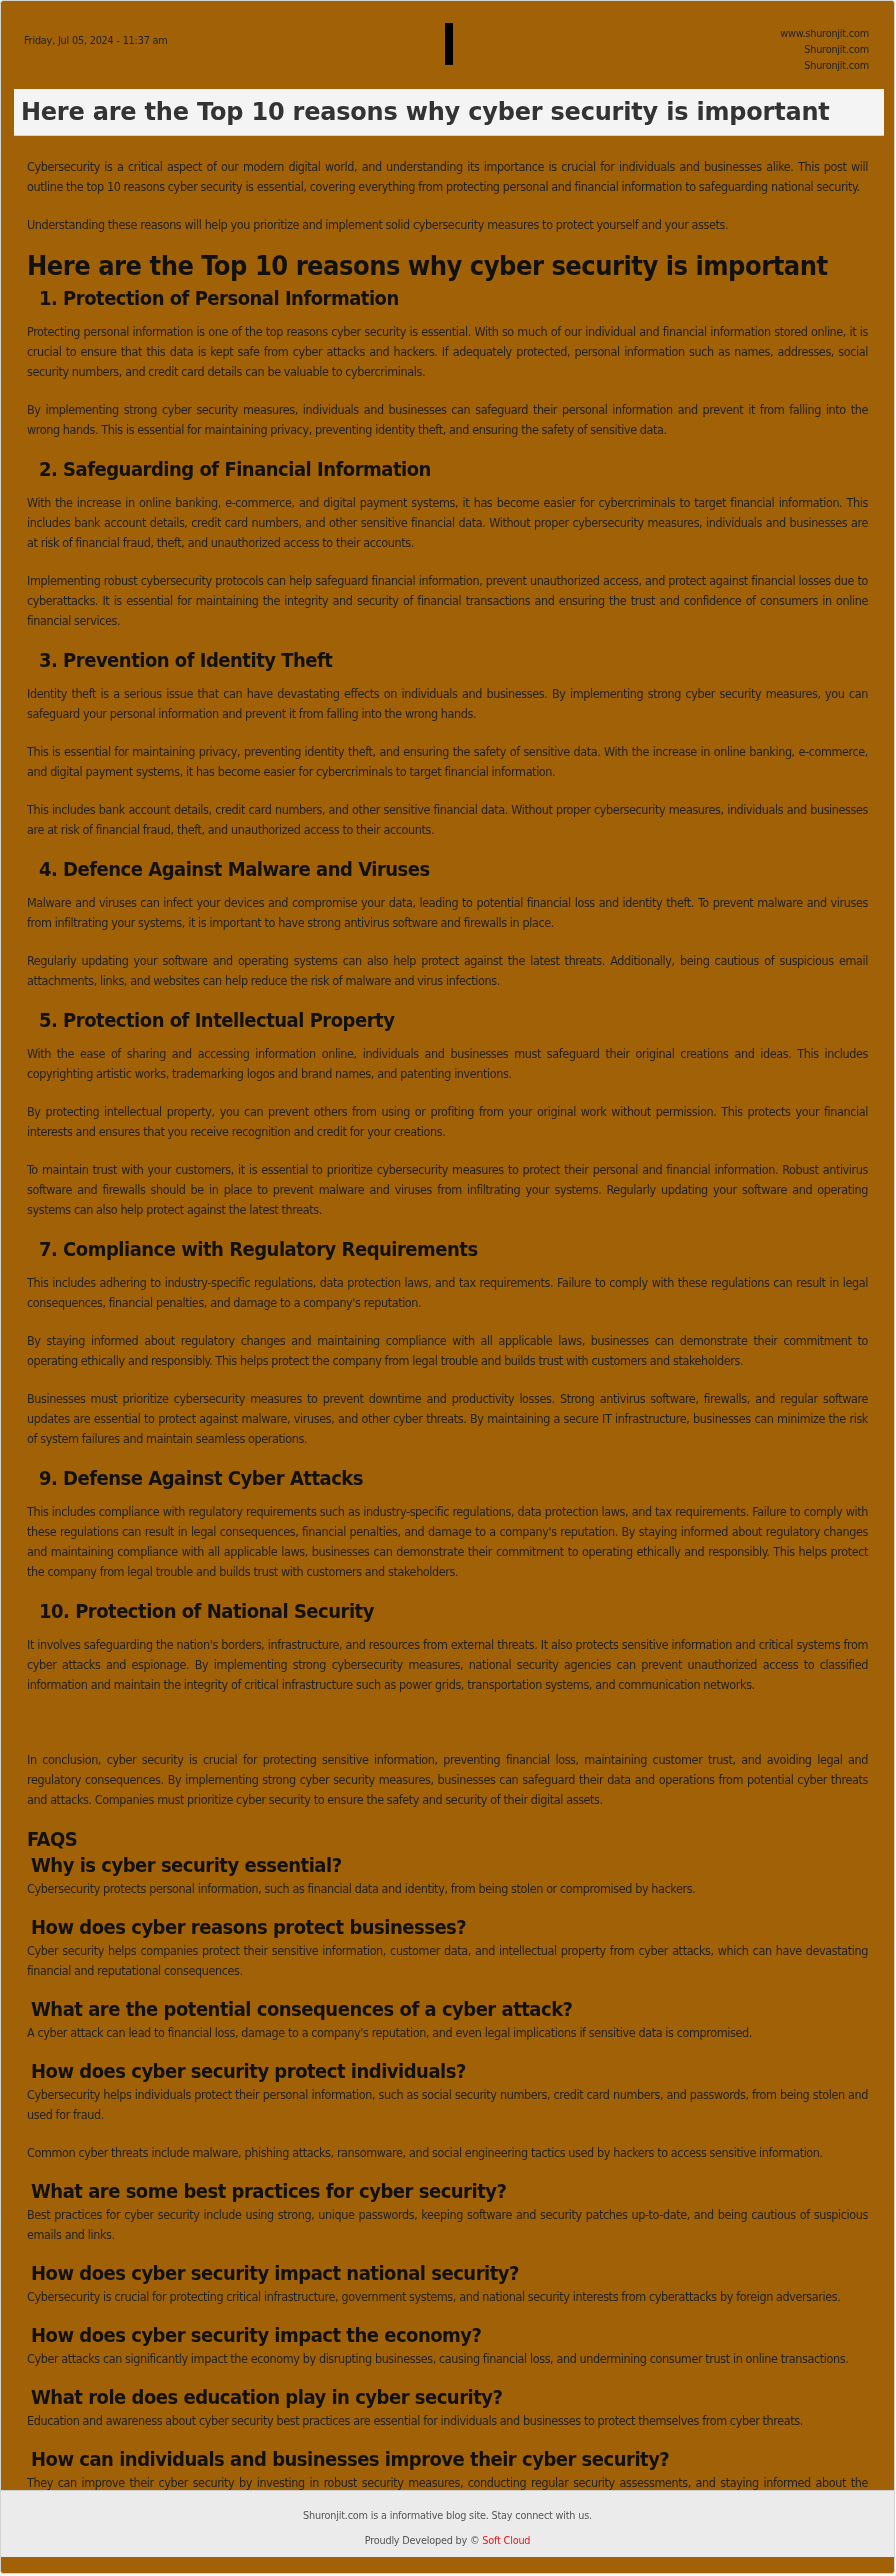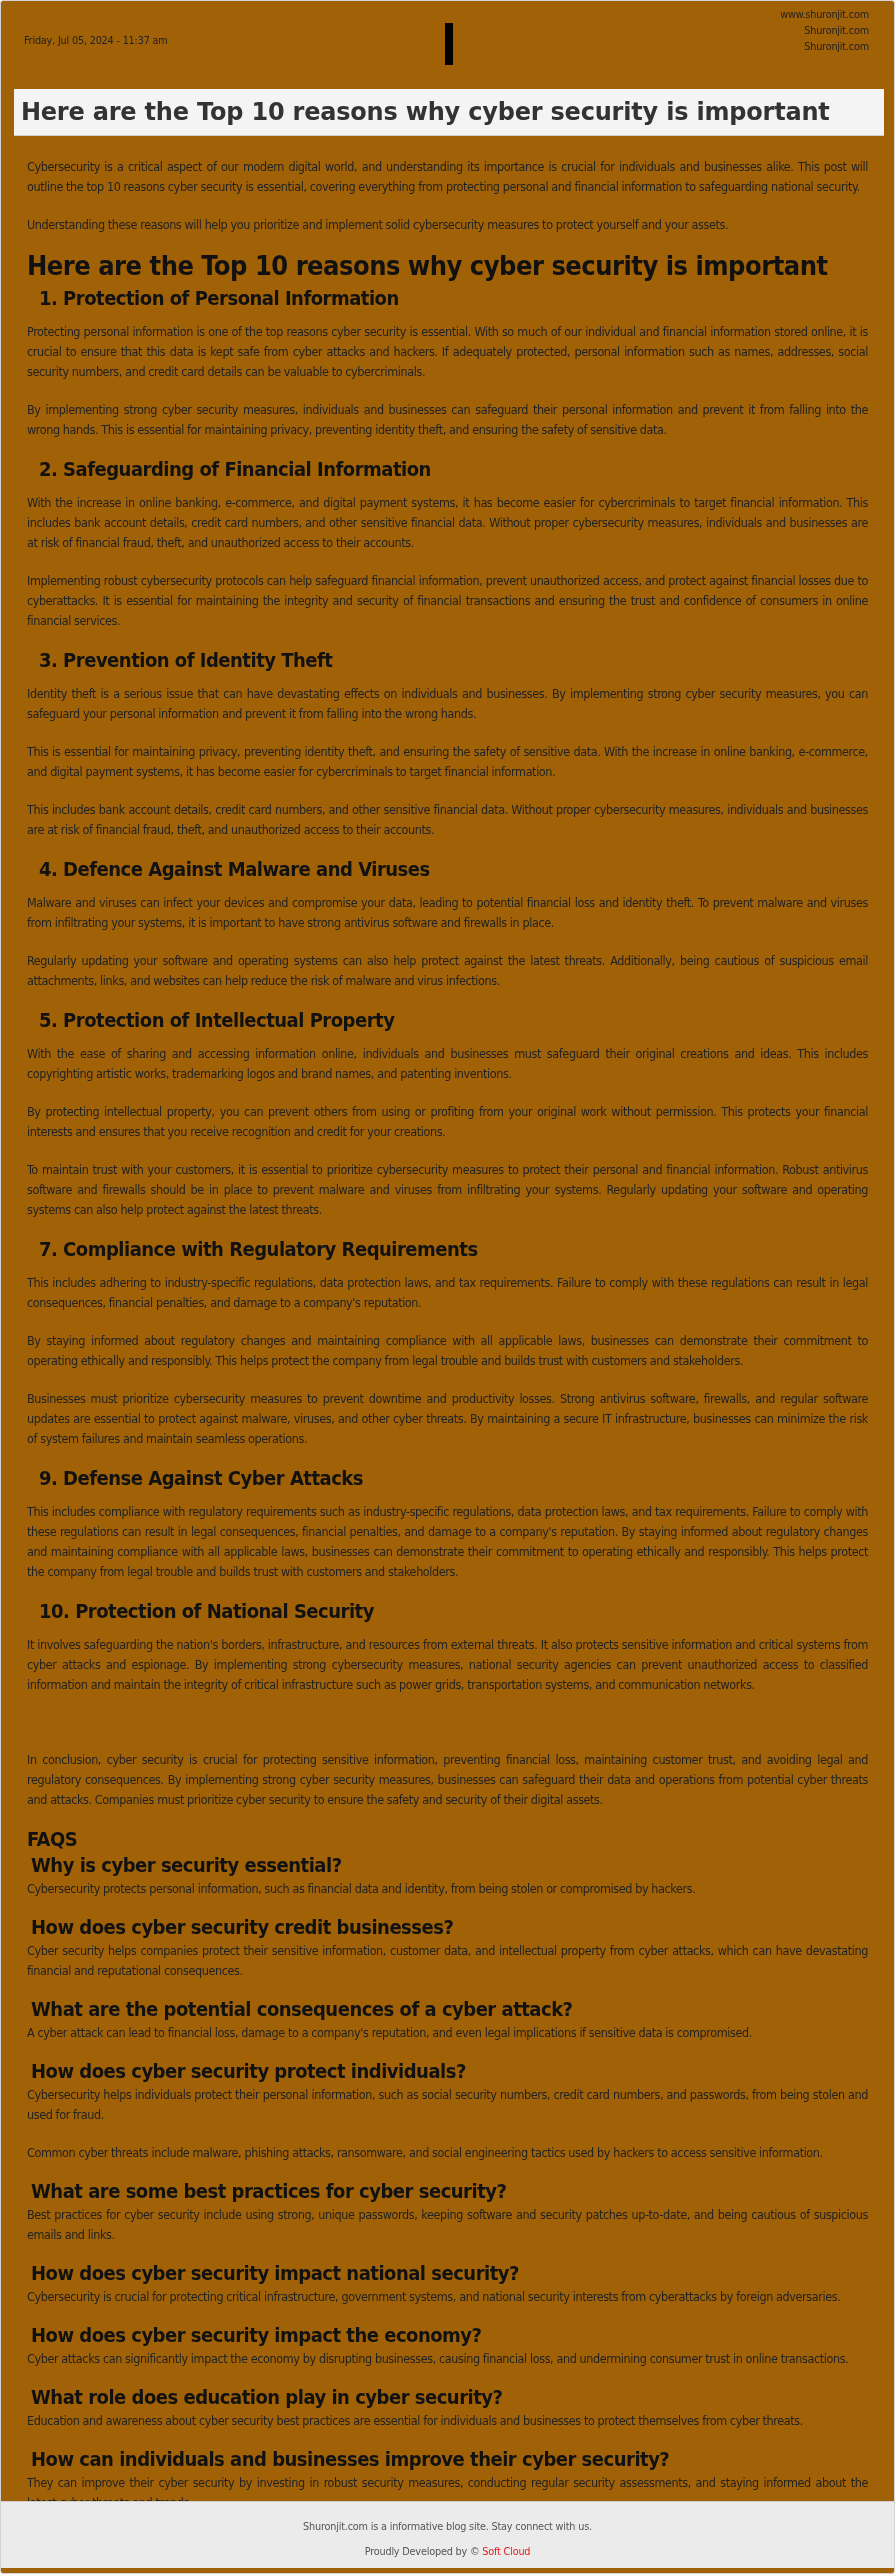--- a/index.html
+++ b/index.html
@@ -5,42 +5,42 @@
   html, body { margin: 0; padding: 0; background: #ffffff; }
   body { font-family: "DejaVu Sans Condensed", "DejaVu Sans", sans-serif; color: #222; }
   .page {
     width: 895px; margin: 0; min-height: 2574px;
     border: 0.8px solid #d4d4d4; border-radius: 3.3px; box-sizing: border-box;
     position: relative; background: #a16207;
   }
   .topbar { height: 81px; position: relative; }
   .topbar .date { position: absolute; left: 23px; top: 33px; font-size: 10.8px; color: #222; letter-spacing: -0.2px; }
   .topbar .logo-bar { position: absolute; left: 444px; top: 21.6px; width: 8.3px; height: 42px; background: #000; }
-  .topbar .sites { position: absolute; right: 25px; top: 6px; text-align: right; font-size: 10.8px; line-height: 16px; color: #222; letter-spacing: -0.2px; }
+  .topbar .sites { position: absolute; right: 25px; top: 25px; text-align: right; font-size: 10.8px; line-height: 16px; color: #222; letter-spacing: -0.2px; }
   .title-box {
     margin: 6.6px 0 0 13.3px; width: 870px; height: 47px;
     background: #f4f4f4; border-bottom: 1.7px solid #d0d0d0; box-sizing: border-box;
     padding: 10px 6.6px;
   }
   .title-box h1 { margin: 0; font-size: 24px; font-weight: bold; color: #333; letter-spacing: -0.2px; line-height: 26.6px; font-family: "DejaVu Sans", sans-serif; }
   .content { padding: 0 26px; }
   p { font-size: 12.5px; line-height: 20px; margin: 0; text-align: justify; color: #222; letter-spacing: -0.4px; }
   .intro { margin-top: 21.6px; }
   .gap { height: 18px; }
   .big-h { font-size: 27px; font-weight: bold; margin: 18px 0 0 0; line-height: 26.6px; letter-spacing: -0.5px; color: #111; }
   h3.sec { font-size: 20px; font-weight: bold; margin: 12px; line-height: 23px; letter-spacing: -0.5px; color: #111; }
   .sec-first { margin-top: -5px; }
   .sec-block { margin-top: 18px; }
   h3.faq-title { font-size: 20px; font-weight: bold; margin: 18px 0 0 0; line-height: 23px; letter-spacing: -0.5px; color: #111; }
   h4.q { font-size: 20px; font-weight: bold; margin: 4px; line-height: 20px; letter-spacing: -0.5px; color: #111; }
   .faq-item { margin-top: 18px; }
   .faq-item.first { margin-top: 0; }
   .conclusion { margin-top: 55px; }
   .footer {
-    position: absolute; left: 0; right: 0; bottom: 5px; height: 66px;
+    position: absolute; left: 0; right: 0; bottom: 16px; height: 66px;
     background: #ebebeb; border-top: 1.7px solid #d0d0d0; text-align: center;
     font-size: 10.8px; color: #555; letter-spacing: -0.2px;
   }
   .footer .line1 { margin-top: 18px; }
   .footer .line2 { margin-top: 11.6px; }
   .footer .brand { color: #e01b1b; }
 </style>
 </head>
 <body>
 
@@ -123,21 +123,21 @@
 
     <p class="conclusion">In conclusion, cyber security is crucial for protecting sensitive information, preventing financial loss, maintaining customer trust, and avoiding legal and regulatory consequences. By implementing strong cyber security measures, businesses can safeguard their data and operations from potential cyber threats and attacks. Companies must prioritize cyber security to ensure the safety and security of their digital assets.</p>
 
     <h3 class="faq-title">FAQS</h3>
     <div id="faqs">
         <div class="faq-item first">
           <h4 class="q">Why is cyber security essential?</h4>
           <p>Cybersecurity protects personal information, such as financial data and identity, from being stolen or compromised by hackers.</p>
         </div>
         <div class="faq-item">
-          <h4 class="q">How does cyber security credit businesses?</h4>
+          <h4 class="q">How does cyber reasons protect businesses?</h4>
           <p>Cyber security helps companies protect their sensitive information, customer data, and intellectual property from cyber attacks, which can have devastating financial and reputational consequences.</p>
         </div>
         <div class="faq-item">
           <h4 class="q">What are the potential consequences of a cyber attack?</h4>
           <p>A cyber attack can lead to financial loss, damage to a company's reputation, and even legal implications if sensitive data is compromised.</p>
         </div>
         <div class="faq-item">
           <h4 class="q">How does cyber security protect individuals?</h4>
           <p>Cybersecurity helps individuals protect their personal information, such as social security numbers, credit card numbers, and passwords, from being stolen and used for fraud.</p>
         </div>

